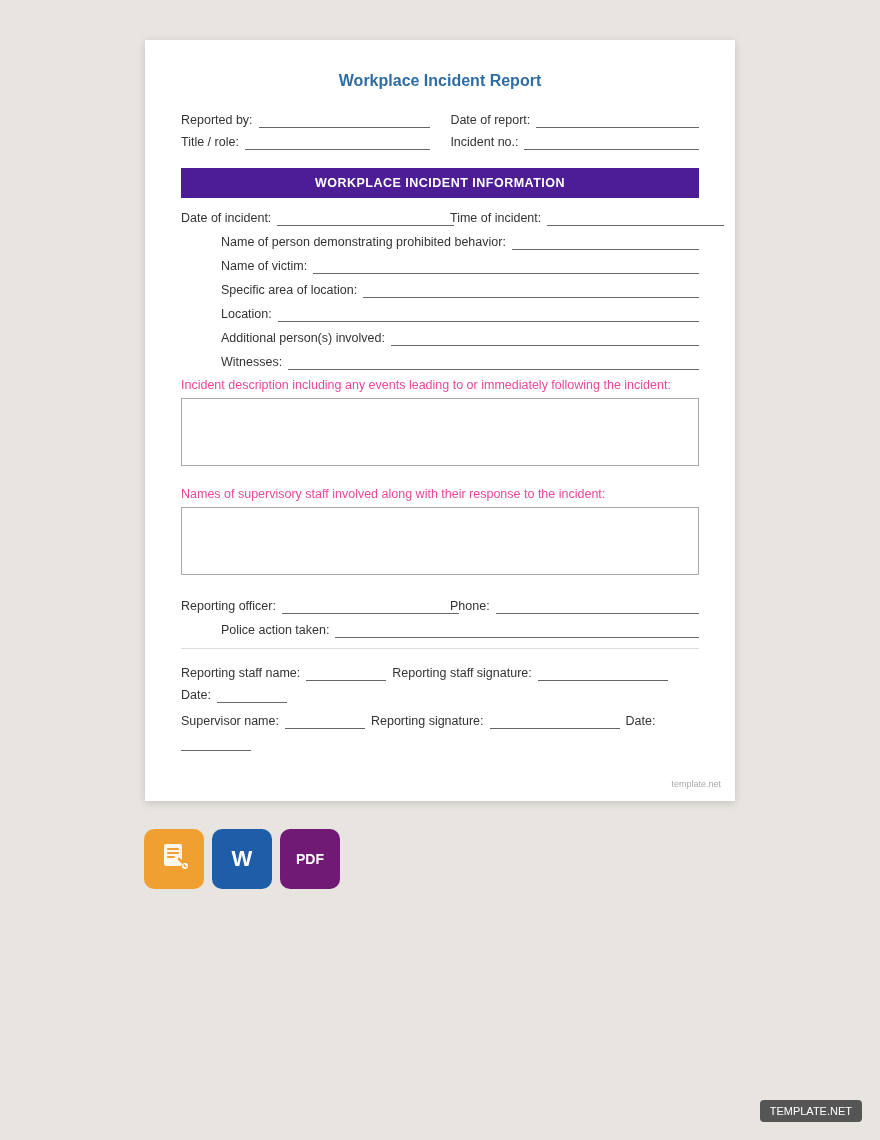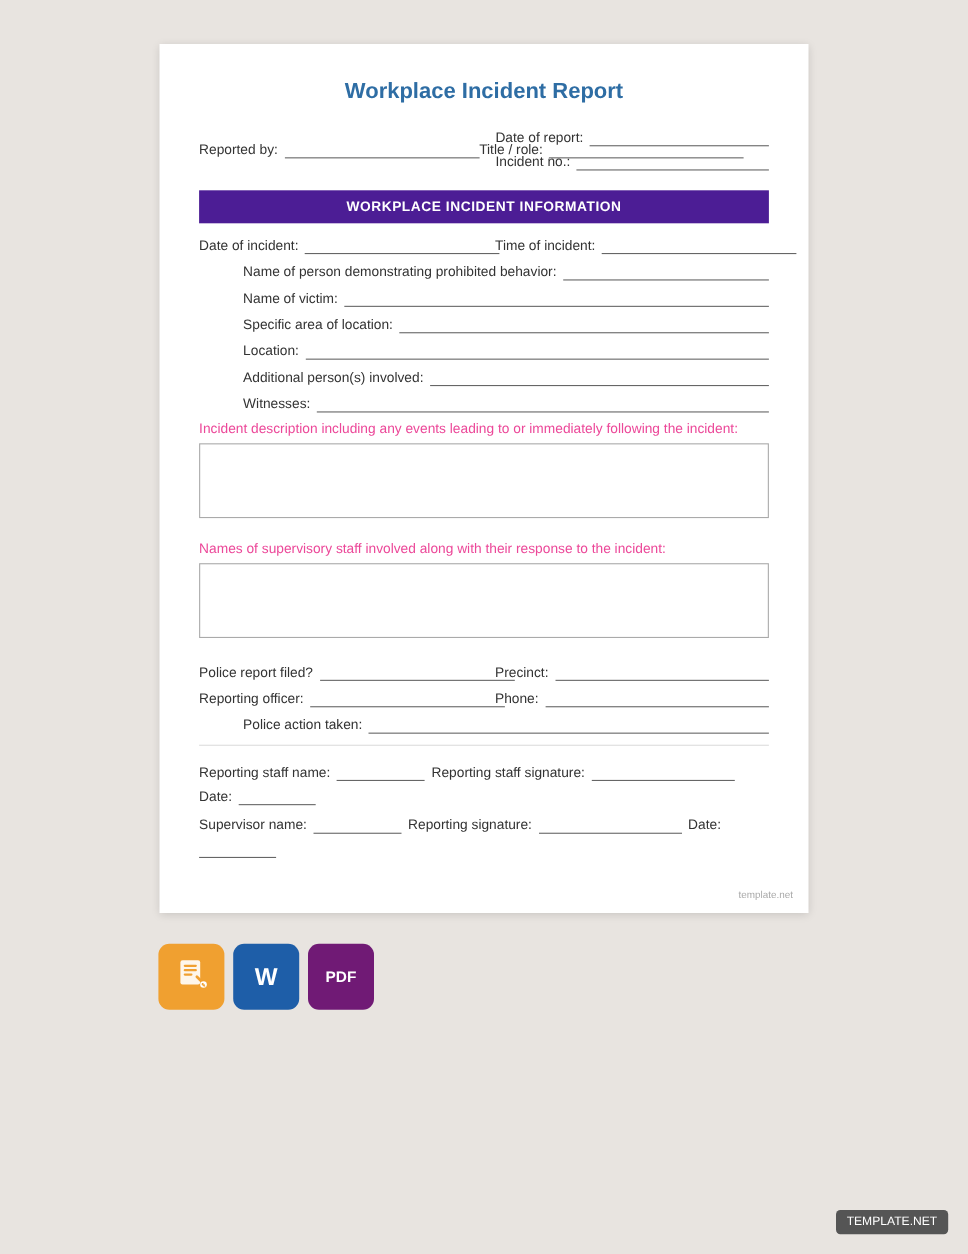--- a/index.html
+++ b/index.html
@@ -23,21 +23,21 @@
       background: #fff;
       width: 590px;
       padding: 32px 36px 40px;
       box-shadow: 0 2px 8px rgba(0,0,0,0.15);
       position: relative;
     }
 
     .doc-title {
       text-align: center;
       color: #2e6da4;
-      font-size: 20px;
+      font-size: 16px;
       font-weight: bold;
       margin-bottom: 22px;
     }
 
     .header-fields {
       display: flex;
       justify-content: space-between;
       margin-bottom: 6px;
     }
 
@@ -58,21 +58,21 @@
       border-bottom: 1px solid #666;
       flex: 1;
       min-width: 60px;
       height: 16px;
       margin-left: 6px;
       background: transparent;
     }
 
     .header-left {
       display: flex;
-      flex-direction: row;
+      flex-direction: column;
       width: 48%;
     }
 
     .header-right {
       display: flex;
       flex-direction: column;
       width: 48%;
     }
 
     .section-header {
@@ -313,30 +313,20 @@
     
     <div class="desc-label">Incident description including any events leading to or immediately following the incident:</div>
     <textarea class="textarea-field" style=""></textarea>
 
     
     <div class="desc-label">Names of supervisory staff involved along with their response to the incident:</div>
     <textarea class="textarea-field" style=""></textarea>
 
     
     <div class="police-section">
-      <div class="info-row-split">
-        <div class="split-left">
-          <span class="info-label">Police report filed?</span>
-          <input class="info-line" type="text" value="" style="">
-        </div>
-        <div class="split-right">
-          <span class="info-label">Precinct:</span>
-          <input class="info-line" type="text" value="" style="">
-        </div>
-      </div>
       <div class="info-row-split">
         <div class="split-left">
           <span class="info-label">Reporting officer:</span>
           <input class="info-line" type="text" value="" style="">
         </div>
         <div class="split-right">
           <span class="info-label">Phone:</span>
           <input class="info-line" type="text" value="" style="">
         </div>
       </div>

